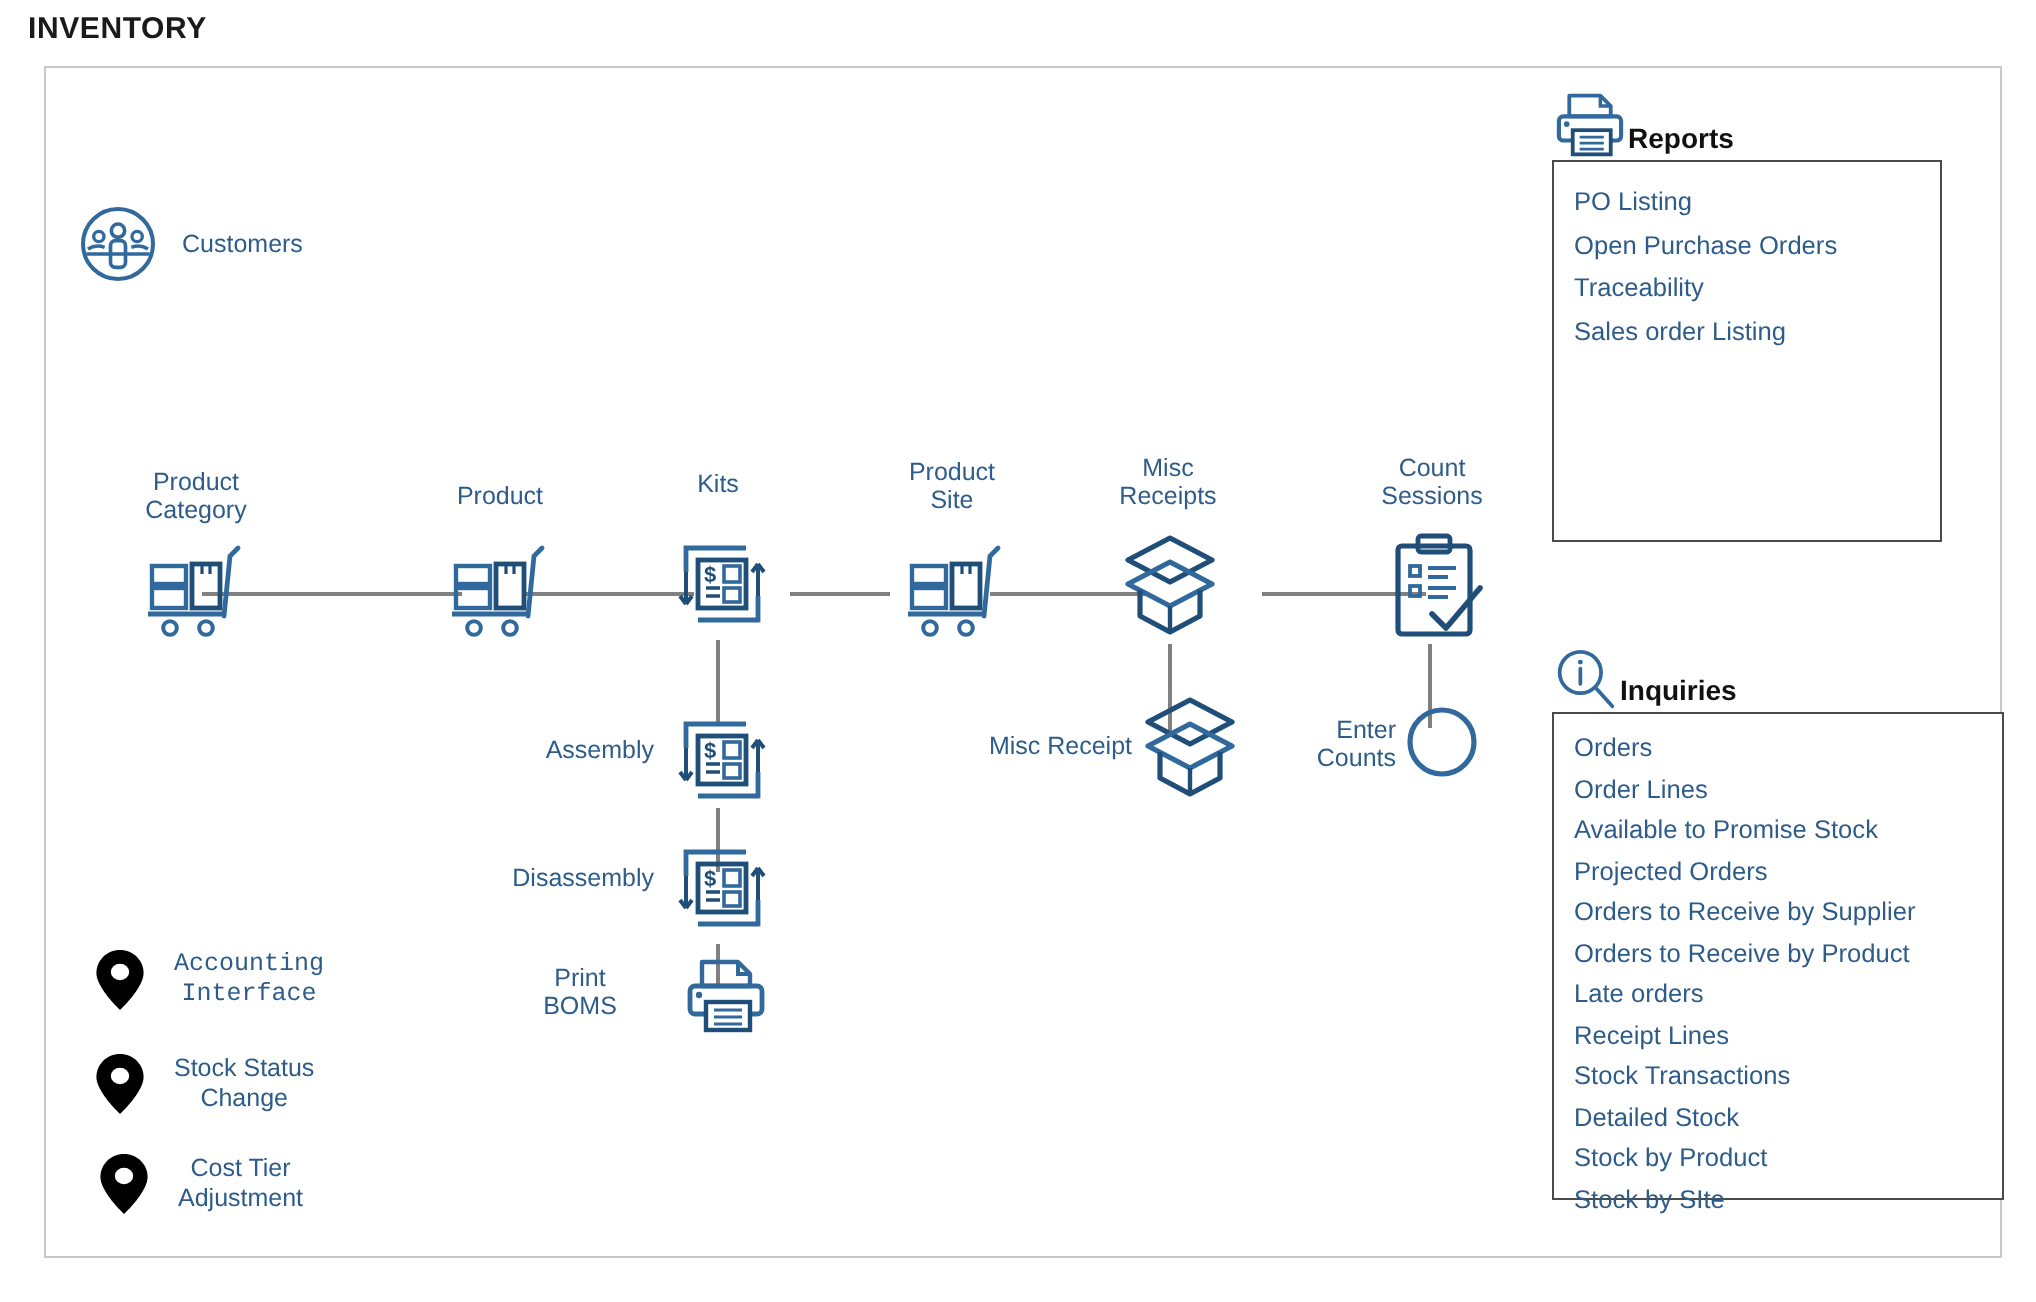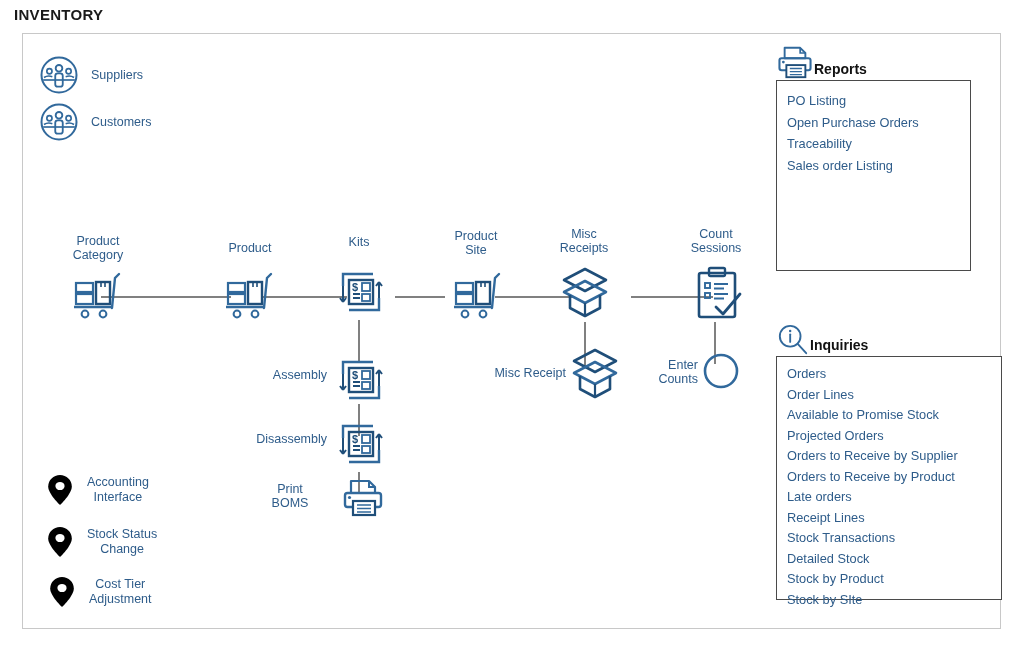--- a/index.html
+++ b/index.html
@@ -108,35 +108,20 @@
   .panel-item.spaced { line-height: 21.5px; }
   svg { display: block; overflow: visible; }
 </style>
 </head>
 <body>
 
 <div class="page-title">INVENTORY</div>
 
 <div class="canvas-frame">
 
-  <div class="entity-row" style="left:16px; top:21px;">
-    <span>
-      <svg width="40" height="40" viewBox="0 0 48 48">
-        <circle cx="24" cy="24" r="21" fill="none" stroke="#31699c" stroke-width="2.4"></circle>
-        <circle cx="24" cy="16" r="4" fill="none" stroke="#31699c" stroke-width="2.2"></circle>
-        <rect x="19.5" y="22" width="9" height="16" rx="3" fill="none" stroke="#31699c" stroke-width="2.2"></rect>
-        <circle cx="12.5" cy="19.5" r="3.1" fill="none" stroke="#31699c" stroke-width="2"></circle>
-        <circle cx="35.5" cy="19.5" r="3.1" fill="none" stroke="#31699c" stroke-width="2"></circle>
-        <path d="M6 27 q4.5 -3 10 -1" fill="none" stroke="#31699c" stroke-width="2"></path>
-        <path d="M42 27 q-4.5 -3 -10 -1" fill="none" stroke="#31699c" stroke-width="2"></path>
-        <path d="M5 30 h38" fill="none" stroke="#31699c" stroke-width="2"></path>
-      </svg>
-    </span>
-    <span class="entity-label">Suppliers</span>
-  </div>
 
   <div class="entity-row" style="left:16px; top:68px;">
     <span>
       <svg width="40" height="40" viewBox="0 0 48 48">
         <circle cx="24" cy="24" r="21" fill="none" stroke="#31699c" stroke-width="2.4"></circle>
         <circle cx="24" cy="16" r="4" fill="none" stroke="#31699c" stroke-width="2.2"></circle>
         <rect x="19.5" y="22" width="9" height="16" rx="3" fill="none" stroke="#31699c" stroke-width="2.2"></rect>
         <circle cx="12.5" cy="19.5" r="3.1" fill="none" stroke="#31699c" stroke-width="2"></circle>
         <circle cx="35.5" cy="19.5" r="3.1" fill="none" stroke="#31699c" stroke-width="2"></circle>
         <path d="M6 27 q4.5 -3 10 -1" fill="none" stroke="#31699c" stroke-width="2"></path>
@@ -319,21 +304,21 @@
   <div class="node" style="left:615px; top:314px;">
     <div class="node-label label-right" style="left:0; top:10px; width:60px;">Enter
 Counts</div>
     <span style="position:absolute; left:63px; top:3px;">
       <svg width="40" height="40" viewBox="0 0 40 40">
         <circle cx="20" cy="20" r="16" fill="none" stroke="#31699c" stroke-width="2.6"></circle>
       </svg>
     </span>
   </div>
 
-  <div class="pin-row" style="left:24px; top:440px;">
+  <div class="pin-row" style="left:24px; top:440px;font-family:Liberation Mono, monospace;">
     <span>
       <svg width="26" height="32" viewBox="0 0 26 32">
         <path d="M13 1 C6.4 1 1.2 6.2 1.2 12.5 C1.2 20 13 31 13 31 C13 31 24.8 20 24.8 12.5 C24.8 6.2 19.6 1 13 1 Z" fill="#000000"></path>
         <ellipse cx="13" cy="12" rx="4.6" ry="4.1" fill="#ffffff"></ellipse>
       </svg>
     </span>
     <span class="pin-label">Accounting
 Interface</span>
   </div>
 

